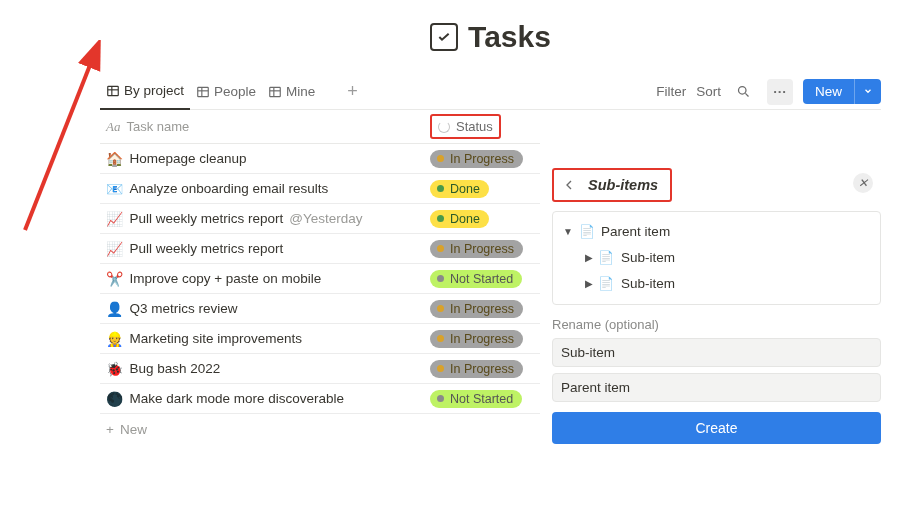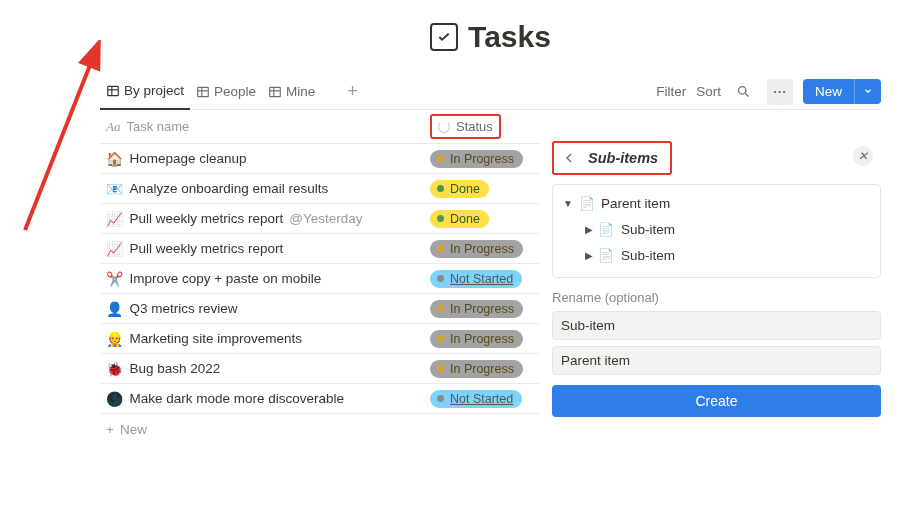--- a/index.html
+++ b/index.html
@@ -96,21 +96,21 @@
     overflow:hidden;
     font-size:13.5px;
     font-weight:500;
     cursor:pointer;
   }
   .new-btn .label { padding:5px 12px; }
   .new-btn .chev { padding:5px 8px; border-left:1px solid rgba(255,255,255,0.3); }
   
   .content {
     display:flex;
-    align-items:center;
+    align-items:flex-end;
   }
   .table-area {
     width: 440px;
     flex:0 0 440px;
   }
   .side-area {
     flex:1;
     padding-left: 12px;
     position:relative;
   }
@@ -176,21 +176,21 @@
     gap:6px;
     border-radius:12px;
     padding:2px 9px 2px 7px;
     font-size:12.5px;
   }
   .dot { width:7px; height:7px; border-radius:50%; }
   .pill.inprogress { background:#a3a3a3; color:#594a1a; }
   .pill.inprogress .dot { background:#d9a22b; }
   .pill.done { background:#fde047; color:#2a5a2a; }
   .pill.done .dot { background:#4a9a4a; }
-  .pill.notstarted { background:#7dd3fc; color:#555;text-decoration:underline; }
+  .pill.notstarted { background:#bef264; color:#555; }
   .pill.notstarted .dot { background:#8a8a8a; }
   .new-row {
     height:30px;
     display:flex; align-items:center;
     padding-left:6px;
     color:#9a9a97;
     gap:6px;
     font-size:13.5px;
     cursor:pointer;
   }

